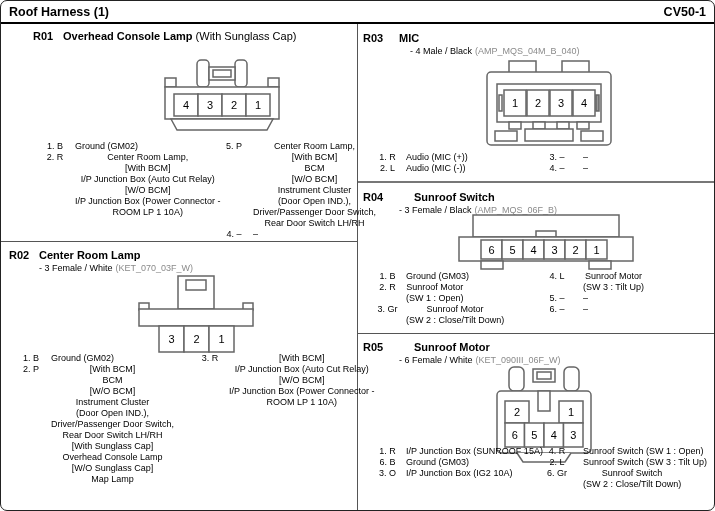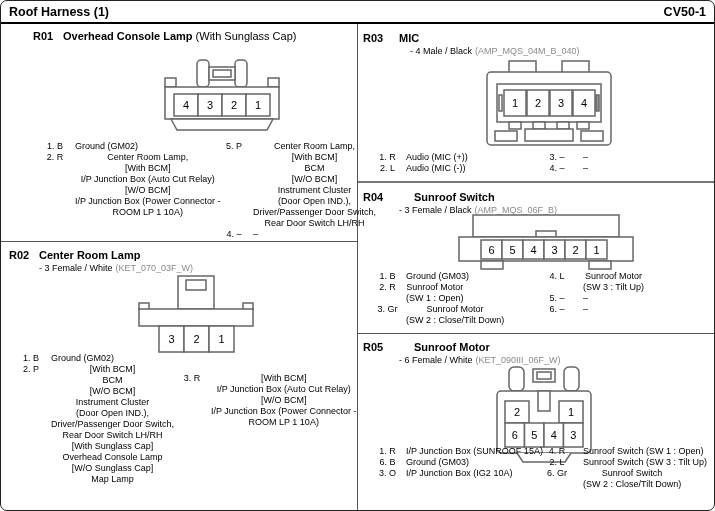--- a/index.html
+++ b/index.html
@@ -147,21 +147,21 @@
             <div class="line">(Door Open IND.),</div>
             <div class="line">Driver/Passenger Door Switch,</div>
             <div class="line">Rear Door Switch LH/RH</div>
             <div class="line">[With Sunglass Cap]</div>
             <div class="line">Overhead Console Lamp</div>
             <div class="line">[W/O Sunglass Cap]</div>
             <div class="line">Map Lamp</div>
           </div>
         </div>
     </div>
-    <div class="pins w38" style="left:172px;top:112px;margin-top:20px;">
+    <div class="pins w38" style="left:190px;top:112px;">
       <div class="pin-row">
           <div class="pin-num">3. R</div>
           <div class="pin-desc">
             <div class="line">[With BCM]</div>
             <div class="line">I/P Junction Box (Auto Cut Relay)</div>
             <div class="line">[W/O BCM]</div>
             <div class="line">I/P Junction Box (Power Connector -</div>
             <div class="line">ROOM LP 1 10A)</div>
           </div>
         </div>

